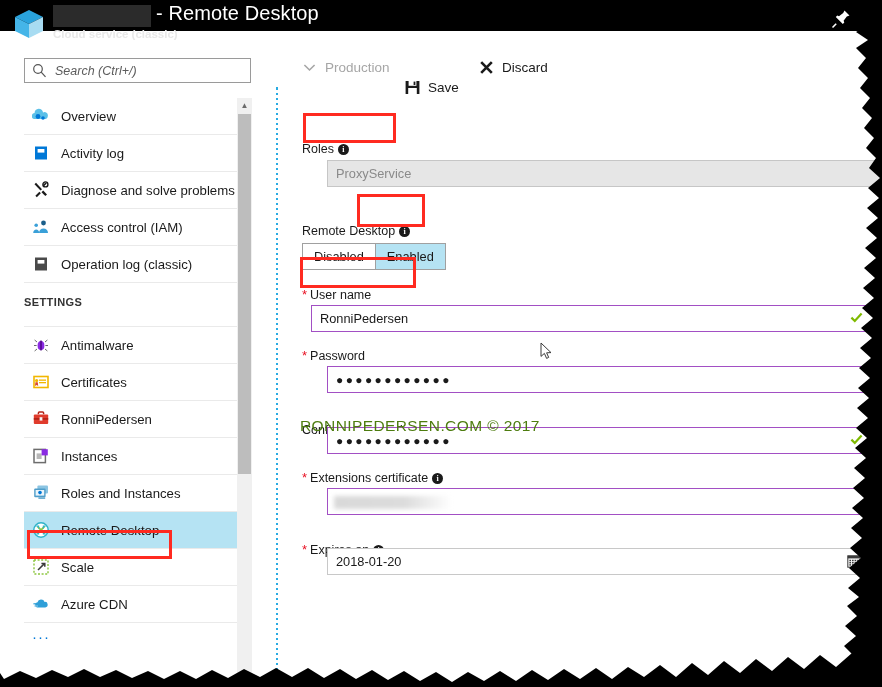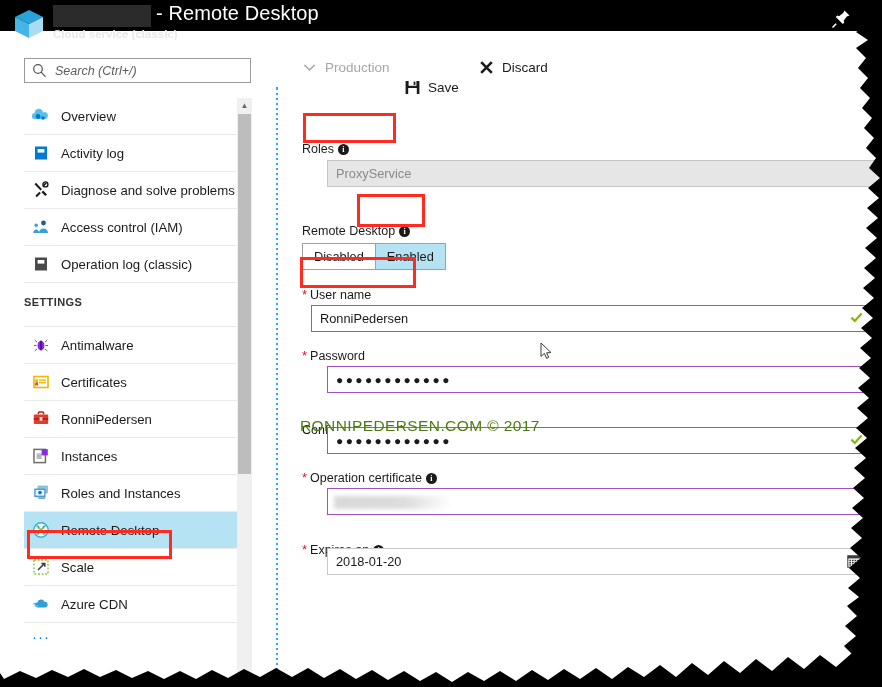--- a/index.html
+++ b/index.html
@@ -435,21 +435,21 @@
         <span>Confirm password</span>
       </div>
       <div class="fld purple" style="left:24px; top:335px; width:568px;">
         <span class="dots-pw">●●●●●●●●●●●●</span>
       </div>
       <svg class="green-check" style="left:572px; top:341px;" viewBox="0 0 13 13">
         <path d="M1.4 6.6 4.8 10 11.6 2.6" fill="none" stroke="#7fba00" stroke-width="2.2"></path>
       </svg>
 
       <div class="flabel" style="left:24px; top:378px;">
-        <span class="req">*</span><span>Operation certificate</span><span class="infoi">i</span>
+        <span class="req">*</span><span>Extensions certificate</span><span class="infoi">i</span>
       </div>
       <div class="fld purple" style="left:24px; top:396px; width:568px; position:absolute;">
         <span class="blur-val"></span>
         <span></span>
       </div>
 
       <div class="flabel" style="left:24px; top:450px;">
         <span class="req">*</span><span>Expires on</span><span class="infoi">i</span>
       </div>
       <div class="fld" style="left:24px; top:456px; width:568px; border-color:#c8c8c8;">

